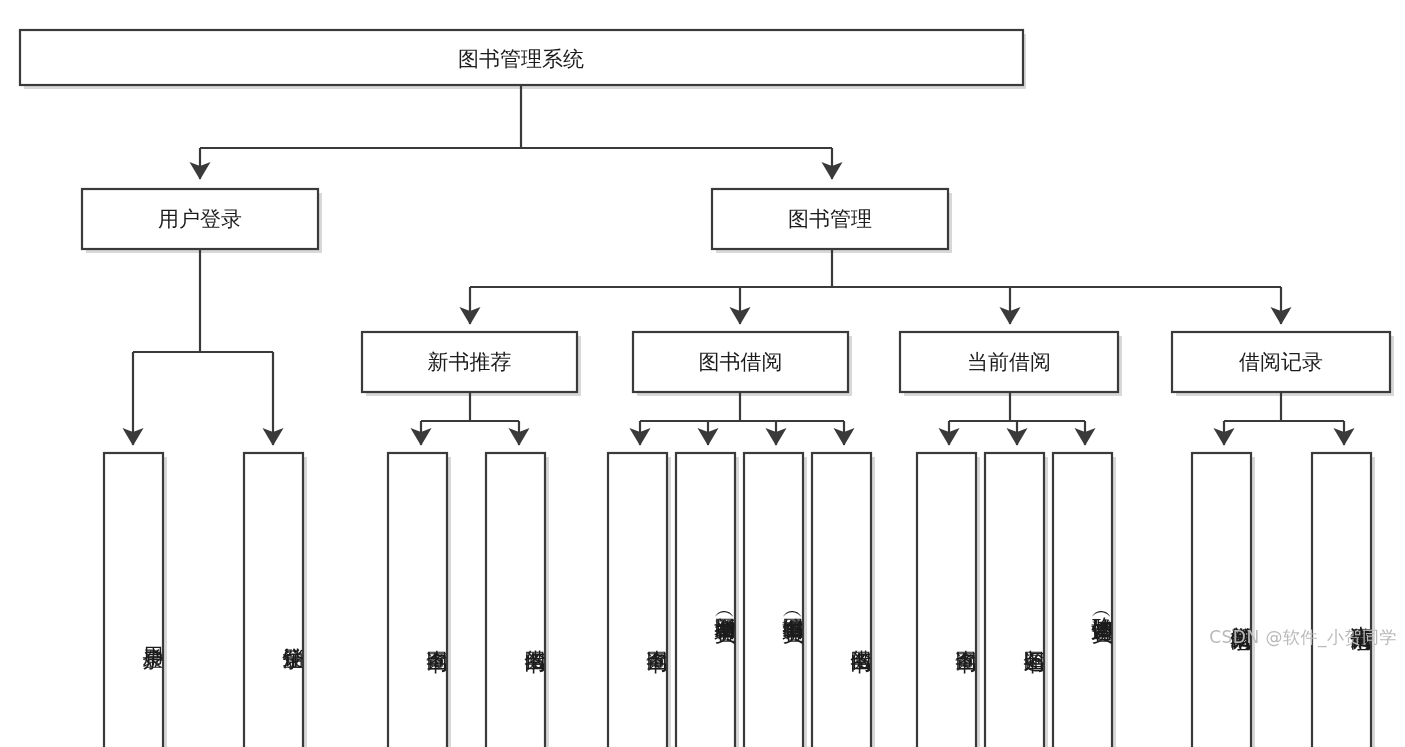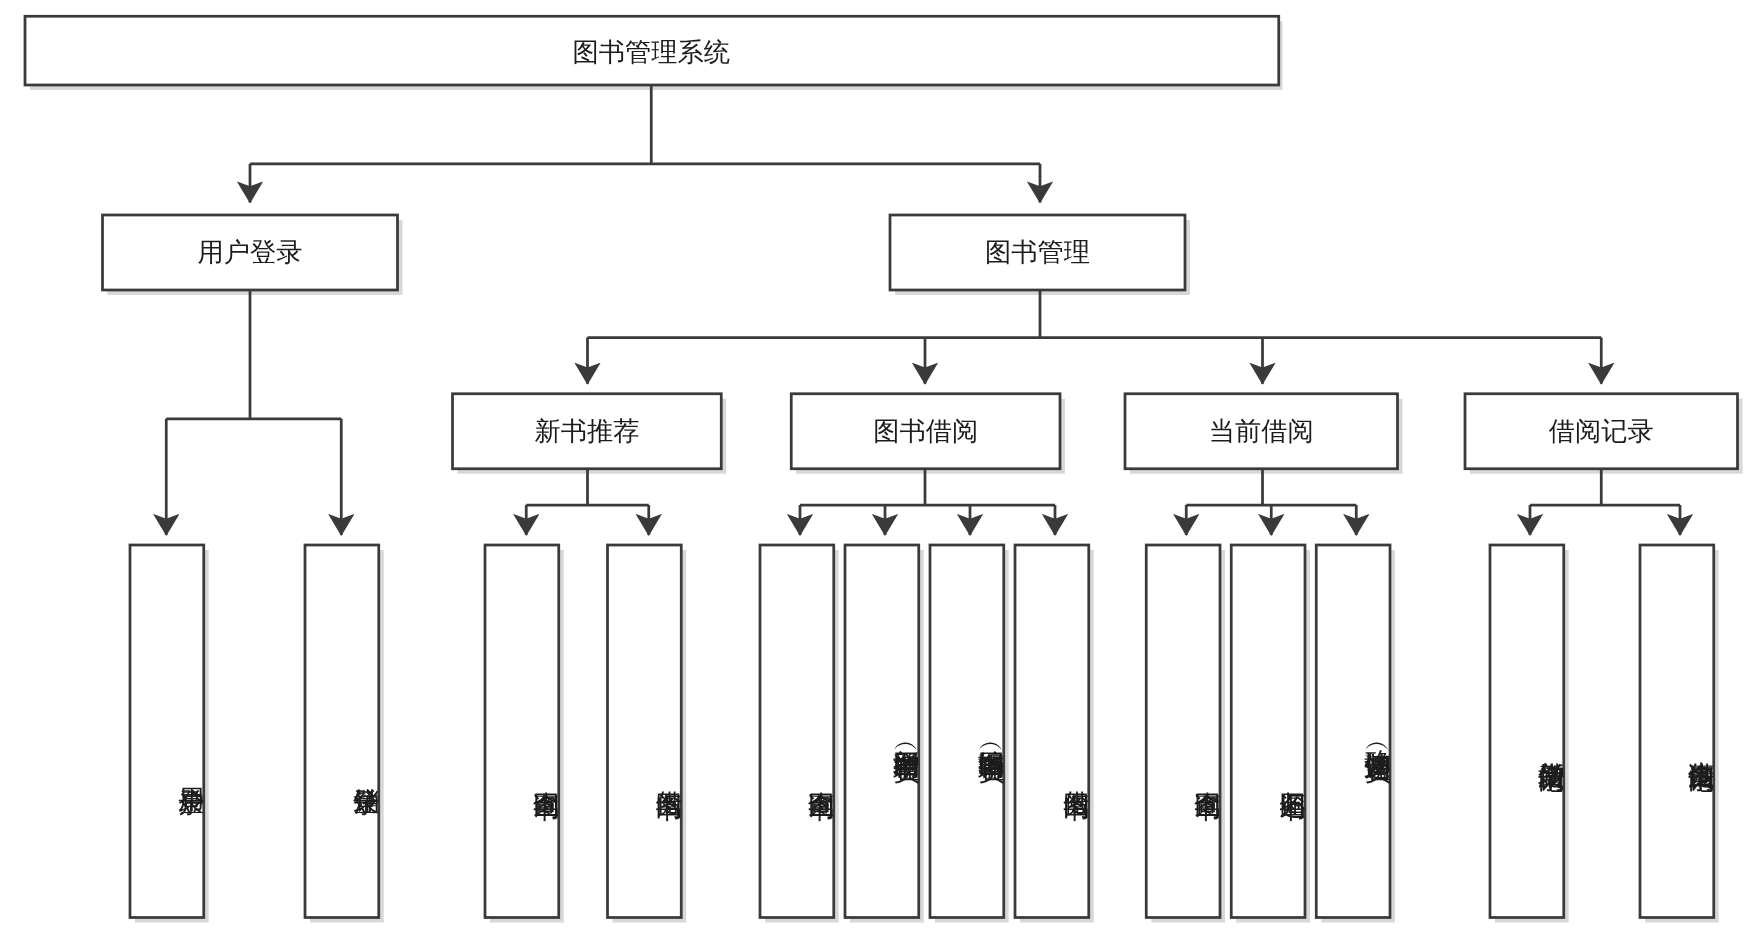--- a/index.html
+++ b/index.html
@@ -11,20 +11,21 @@
     width: 1405px;
     height: 747px;
     font-family: "DejaVu Sans", "Liberation Sans", sans-serif;
     overflow: hidden;
     position: relative;
   }
   #diagram-root {
     position: relative;
     width: 1405px;
     height: 636px;
+    margin-top: 17px;
   }
   svg#flow {
     position: absolute;
     left: 0;
     top: 0;
     width: 1405px;
     height: 747px;
   }
   .node-box {
     fill: #ffffff;
@@ -199,13 +200,14 @@
   <div class="node-label-v" style="left:608px; top:505px; width:59px; height:225px;">查询图书</div>
   <div class="node-label-v" style="left:676px; top:444px; width:59px; height:286px;">新增图书（管理员）</div>
   <div class="node-label-v" style="left:744px; top:444px; width:59px; height:286px;">编辑图书（管理员）</div>
   <div class="node-label-v" style="left:812px; top:505px; width:59px; height:225px;">借阅图书</div>
   <div class="node-label-v" style="left:917px; top:505px; width:59px; height:225px;">查询图书</div>
   <div class="node-label-v" style="left:985px; top:505px; width:59px; height:225px;">归还图书</div>
   <div class="node-label-v" style="left:1053px; top:444px; width:59px; height:286px;">确认归还（管理员）</div>
   <div class="node-label-v" style="left:1192px; top:460px; width:59px; height:270px;">新增借阅记录</div>
   <div class="node-label-v" style="left:1312px; top:460px; width:59px; height:270px;">查询借阅记录</div>
 
+  <div class="watermark">CSDN @软件_小贺同学</div>
 </div>
 
 </body></html>

